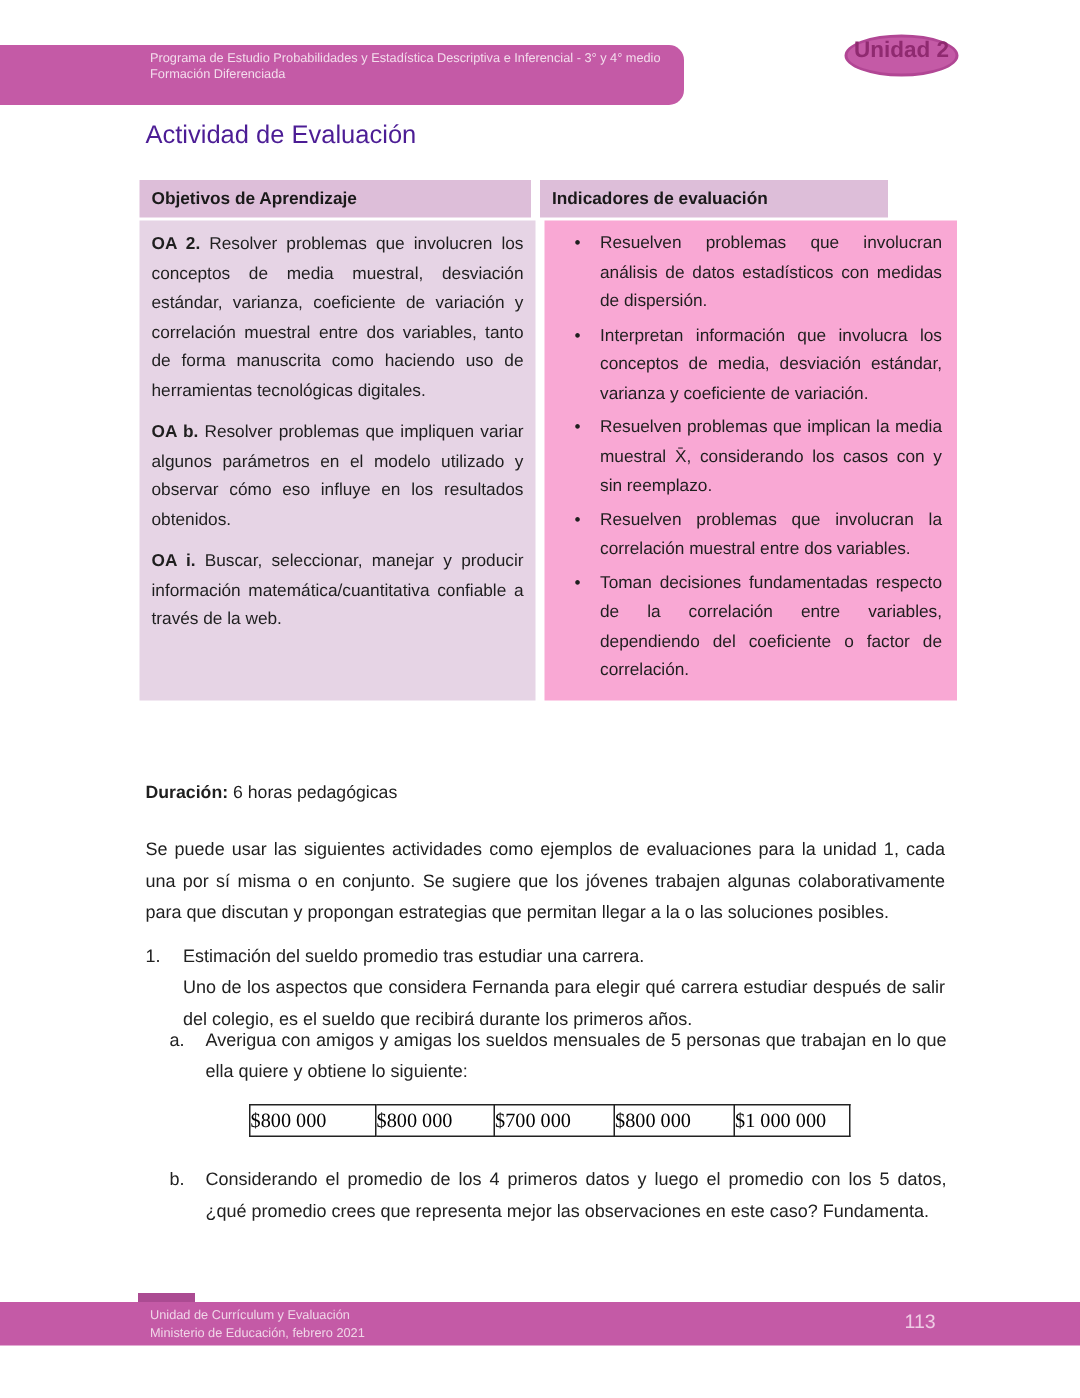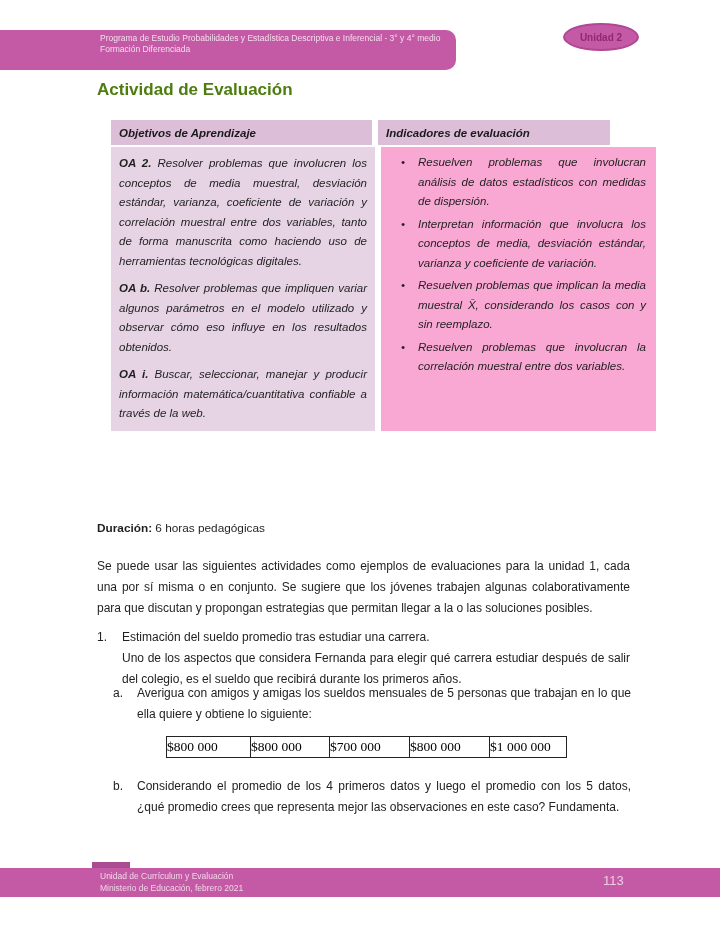--- a/index.html
+++ b/index.html
@@ -12,32 +12,32 @@
   
   .program-bar {
     position:absolute; top:30px; left:0; width:456px; height:40px;
     background:#c45aa6; border-radius:0 10px 10px 0;
     color:#f3dcec; font-size:8.5px; line-height:11px;
     padding:3px 8px 0 100px;
   }
   .unit-badge {
     position:absolute; top:23px; left:563px; width:76px; height:28px;
     background:#c45aa6; border:2px solid #b14694; border-radius:50%;
-    display:flex; align-items:center; justify-content:center;
-    font-size:10px; font-weight:bold; color:#8f2a70;
+    display:flex; align-items:flex-start; justify-content:center;
+    font-size:15px; font-weight:bold; color:#8f2a70;
   }
 
   
   .page-title {
     position:absolute; top:80px; left:97px;
-    font-size:17px; font-weight:bold; color:#4d7c0f;
+    font-size:17px; font-weight:normal; color:#4c1d95;
   }
 
   
-  .oa-table { position:absolute; top:120px; left:111px; width:545px;font-style:italic; }
+  .oa-table { position:absolute; top:120px; left:93px; width:545px; }
   .oa-header-row { display:flex; gap:6px; margin-bottom:2px; }
   .oa-header-cell {
     background:#ddbed9; font-weight:bold; font-size:11.5px;
     padding:7px 8px 6px 8px; color:#1a1a1a;
   }
   .oa-header-cell.left { width:261px; }
   .oa-header-cell.right { width:232px; }
   .oa-body-row { display:flex; gap:6px; }
   .oa-left { width:267px; background:#e6d4e5; padding:7px 8px; }
   .oa-right { width:278px; background:#f9a8d4; padding:6px 10px 6px 16px; }
@@ -120,20 +120,21 @@
         <p><span class="oa-lead">OA 2.</span><span> Resolver problemas que involucren los conceptos de media muestral, desviación estándar, varianza, coeficiente de variación y correlación muestral entre dos variables, tanto de forma manuscrita como haciendo uso de herramientas tecnológicas digitales.</span></p>
         <p><span class="oa-lead">OA b.</span><span> Resolver problemas que impliquen variar algunos parámetros en el modelo utilizado y observar cómo eso influye en los resultados obtenidos.</span></p>
         <p><span class="oa-lead">OA i.</span><span> Buscar, seleccionar, manejar y producir información matemática/cuantitativa confiable a través de la web.</span></p>
       </div>
       <div class="oa-right">
         <ul class="indicators">
           <li>Resuelven problemas que involucran análisis de datos estadísticos con medidas de dispersión.</li>
           <li>Interpretan información que involucra los conceptos de media, desviación estándar, varianza y coeficiente de variación.</li>
           <li>Resuelven problemas que implican la media muestral X̄, considerando los casos con y sin reemplazo.</li>
           <li>Resuelven problemas que involucran la correlación muestral entre dos variables.</li>
+          <li>Toman decisiones fundamentadas respecto de la correlación entre variables, dependiendo del coeficiente o factor de correlación.</li>
         </ul>
       </div>
     </div>
   </div>
 
   <div class="duration">
     <span class="label">Duración:</span><span> 6 horas pedagógicas</span>
   </div>
 
   <p class="intro">Se puede usar las siguientes actividades como ejemplos de evaluaciones para la unidad 1, cada una por sí misma o en conjunto. Se sugiere que los jóvenes trabajen algunas colaborativamente para que discutan y propongan estrategias que permitan llegar a la o las soluciones posibles.</p>

